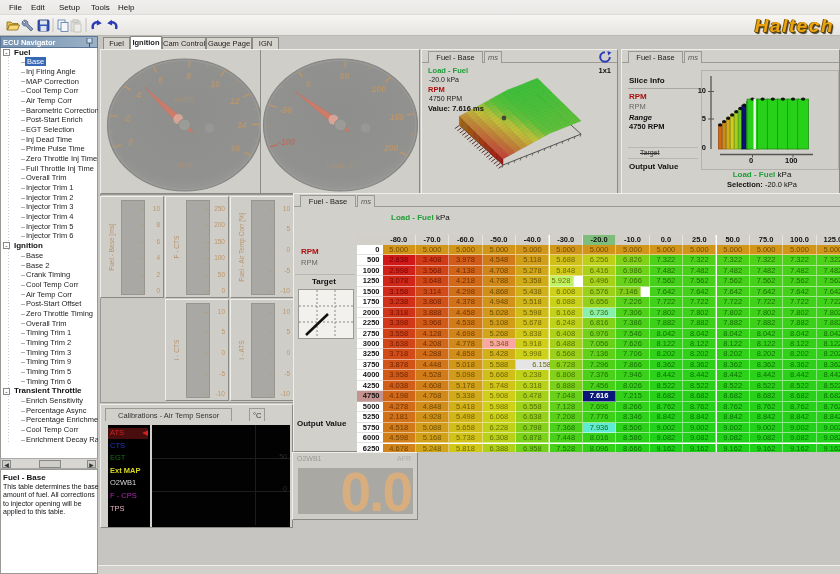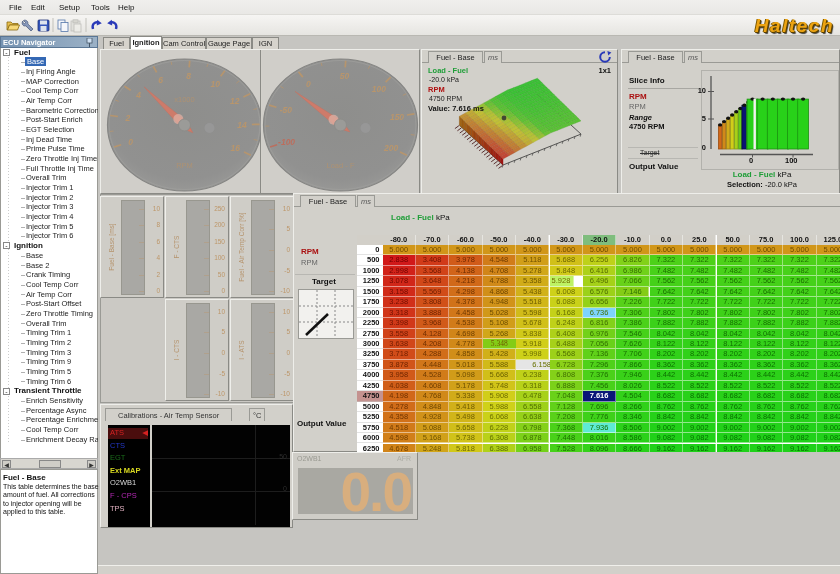--- a/index.html
+++ b/index.html
@@ -832,27 +832,27 @@
 <div class="dc" style="left:226.4px;top:41.80px;width:33.4px;background:#a5d119;color:#557000;">6.496</div>
 <div class="dc" style="left:259.8px;top:41.80px;width:33.4px;background:#68d119;color:#307000;">7.066</div>
 <div class="dc" style="left:293.2px;top:41.80px;width:33.4px;background:#45d119;color:#1b7000;">7.562</div>
 <div class="dc" style="left:326.6px;top:41.80px;width:33.4px;background:#45d119;color:#1b7000;">7.562</div>
 <div class="dc" style="left:360.0px;top:41.80px;width:33.4px;background:#45d119;color:#1b7000;">7.562</div>
 <div class="dc" style="left:393.4px;top:41.80px;width:33.4px;background:#45d119;color:#1b7000;">7.562</div>
 <div class="dc" style="left:426.8px;top:41.80px;width:33.4px;background:#45d119;color:#1b7000;">7.562</div>
 <div class="dc" style="left:460.2px;top:41.80px;width:33.4px;background:#45d119;color:#1b7000;">7.562</div>
 <div class="rh" style="left:0;top:52.25px;width:26px;background:#ffffff;">1500</div>
 <div class="dc" style="left:26.0px;top:52.25px;width:33.4px;background:#d12b19;color:#700b00;">3.158</div>
-<div class="dc" style="left:59.4px;top:52.25px;width:33.4px;background:#d14c19;color:#701f00;">5.569</div>
+<div class="dc" style="left:59.4px;top:52.25px;width:33.4px;background:#d14c19;color:#701f00;">3.114</div>
 <div class="dc" style="left:92.8px;top:52.25px;width:33.4px;background:#d16e19;color:#703300;">4.298</div>
 <div class="dc" style="left:126.2px;top:52.25px;width:33.4px;background:#d18f19;color:#704700;">4.868</div>
 <div class="dc" style="left:159.6px;top:52.25px;width:33.4px;background:#d1b119;color:#705c00;">5.438</div>
 <div class="dc" style="left:193.0px;top:52.25px;width:33.4px;background:#ced119;color:#6e7000;">6.008</div>
 <div class="dc" style="left:226.4px;top:52.25px;width:33.4px;background:#9cd119;color:#507000;">6.576</div>
-<div class="dc" style="left:259.8px;top:52.25px;width:33px;background:#84cc16;color:#2b7000;">7.146</div>
+<div class="dc" style="left:259.8px;top:52.25px;width:25px;background:#84cc16;color:#2b7000;">7.146</div>
 <div class="dc" style="left:293.2px;top:52.25px;width:33.4px;background:#43d119;color:#197000;">7.642</div>
 <div class="dc" style="left:326.6px;top:52.25px;width:33.4px;background:#43d119;color:#197000;">7.642</div>
 <div class="dc" style="left:360.0px;top:52.25px;width:33.4px;background:#43d119;color:#197000;">7.642</div>
 <div class="dc" style="left:393.4px;top:52.25px;width:33.4px;background:#43d119;color:#197000;">7.642</div>
 <div class="dc" style="left:426.8px;top:52.25px;width:33.4px;background:#43d119;color:#197000;">7.642</div>
 <div class="dc" style="left:460.2px;top:52.25px;width:33.4px;background:#43d119;color:#197000;">7.642</div>
 <div class="rh" style="left:0;top:62.70px;width:26px;background:#ffffff;">1750</div>
 <div class="dc" style="left:26.0px;top:62.70px;width:33.4px;background:#d13019;color:#700e00;">3.238</div>
 <div class="dc" style="left:59.4px;top:62.70px;width:33.4px;background:#d15119;color:#702200;">3.808</div>
 <div class="dc" style="left:92.8px;top:62.70px;width:33.4px;background:#d17219;color:#703600;">4.378</div>
@@ -867,21 +867,21 @@
 <div class="dc" style="left:393.4px;top:62.70px;width:33.4px;background:#40d119;color:#187000;">7.722</div>
 <div class="dc" style="left:426.8px;top:62.70px;width:33.4px;background:#40d119;color:#187000;">7.722</div>
 <div class="dc" style="left:460.2px;top:62.70px;width:33.4px;background:#40d119;color:#187000;">7.722</div>
 <div class="rh" style="left:0;top:73.15px;width:26px;background:#ffffff;">2000</div>
 <div class="dc" style="left:26.0px;top:73.15px;width:33.4px;background:#d13519;color:#701100;">3.318</div>
 <div class="dc" style="left:59.4px;top:73.15px;width:33.4px;background:#d15619;color:#702500;">3.888</div>
 <div class="dc" style="left:92.8px;top:73.15px;width:33.4px;background:#d17719;color:#703900;">4.458</div>
 <div class="dc" style="left:126.2px;top:73.15px;width:33.4px;background:#d19819;color:#704d00;">5.028</div>
 <div class="dc" style="left:159.6px;top:73.15px;width:33.4px;background:#d1bb19;color:#706200;">5.598</div>
 <div class="dc" style="left:193.0px;top:73.15px;width:33.4px;background:#c4d119;color:#687000;">6.168</div>
-<div class="dc" style="left:226.4px;top:73.15px;width:33.4px;background:#7dd3fc;color:#457000;">6.736</div>
+<div class="dc" style="left:226.4px;top:73.15px;width:33.4px;background:#86efac;color:#457000;">6.736</div>
 <div class="dc" style="left:259.8px;top:73.15px;width:33.4px;background:#4ed119;color:#207000;">7.306</div>
 <div class="dc" style="left:293.2px;top:73.15px;width:33.4px;background:#3ed119;color:#167000;">7.802</div>
 <div class="dc" style="left:326.6px;top:73.15px;width:33.4px;background:#3ed119;color:#167000;">7.802</div>
 <div class="dc" style="left:360.0px;top:73.15px;width:33.4px;background:#3ed119;color:#167000;">7.802</div>
 <div class="dc" style="left:393.4px;top:73.15px;width:33.4px;background:#3ed119;color:#167000;">7.802</div>
 <div class="dc" style="left:426.8px;top:73.15px;width:33.4px;background:#3ed119;color:#167000;">7.802</div>
 <div class="dc" style="left:460.2px;top:73.15px;width:33.4px;background:#3ed119;color:#167000;">7.802</div>
 <div class="rh" style="left:0;top:83.60px;width:26px;background:#ffffff;">2250</div>
 <div class="dc" style="left:26.0px;top:83.60px;width:33.4px;background:#d13919;color:#701300;">3.398</div>
 <div class="dc" style="left:59.4px;top:83.60px;width:33.4px;background:#d15a19;color:#702800;">3.968</div>
@@ -909,21 +909,21 @@
 <div class="dc" style="left:293.2px;top:94.05px;width:33.4px;background:#36d119;color:#117000;">8.042</div>
 <div class="dc" style="left:326.6px;top:94.05px;width:33.4px;background:#36d119;color:#117000;">8.042</div>
 <div class="dc" style="left:360.0px;top:94.05px;width:33.4px;background:#36d119;color:#117000;">8.042</div>
 <div class="dc" style="left:393.4px;top:94.05px;width:33.4px;background:#36d119;color:#117000;">8.042</div>
 <div class="dc" style="left:426.8px;top:94.05px;width:33.4px;background:#36d119;color:#117000;">8.042</div>
 <div class="dc" style="left:460.2px;top:94.05px;width:33.4px;background:#36d119;color:#117000;">8.042</div>
 <div class="rh" style="left:0;top:104.50px;width:26px;background:#ffffff;">3000</div>
 <div class="dc" style="left:26.0px;top:104.50px;width:33.4px;background:#d14719;color:#701c00;">3.638</div>
 <div class="dc" style="left:59.4px;top:104.50px;width:33.4px;background:#d16819;color:#703000;">4.208</div>
 <div class="dc" style="left:92.8px;top:104.50px;width:33.4px;background:#d18919;color:#704400;">4.778</div>
-<div class="dc" style="left:126.2px;top:104.50px;width:34px;background:#84cc16;color:#705900;font-family:Liberation Serif, serif;">5.348</div>
+<div class="dc" style="left:126.2px;top:104.50px;width:34px;background:#fca5a5;color:#705900;">5.348</div>
 <div class="dc" style="left:159.6px;top:104.50px;width:33.4px;background:#d1ce19;color:#706e00;">5.918</div>
 <div class="dc" style="left:193.0px;top:104.50px;width:33.4px;background:#a6d119;color:#567000;">6.488</div>
 <div class="dc" style="left:226.4px;top:104.50px;width:33.4px;background:#69d119;color:#317000;">7.056</div>
 <div class="dc" style="left:259.8px;top:104.50px;width:33.4px;background:#43d119;color:#197000;">7.626</div>
 <div class="dc" style="left:293.2px;top:104.50px;width:33.4px;background:#34d119;color:#107000;">8.122</div>
 <div class="dc" style="left:326.6px;top:104.50px;width:33.4px;background:#34d119;color:#107000;">8.122</div>
 <div class="dc" style="left:360.0px;top:104.50px;width:33.4px;background:#34d119;color:#107000;">8.122</div>
 <div class="dc" style="left:393.4px;top:104.50px;width:33.4px;background:#34d119;color:#107000;">8.122</div>
 <div class="dc" style="left:426.8px;top:104.50px;width:33.4px;background:#34d119;color:#107000;">8.122</div>
 <div class="dc" style="left:460.2px;top:104.50px;width:33.4px;background:#34d119;color:#107000;">8.122</div>
@@ -988,21 +988,21 @@
 <div class="dc" style="left:426.8px;top:146.30px;width:33.4px;background:#2bd119;color:#0b7000;">8.522</div>
 <div class="dc" style="left:460.2px;top:146.30px;width:33.4px;background:#2bd119;color:#0b7000;">8.522</div>
 <div class="rh" style="left:0;top:156.75px;width:26px;background:#c4928f;">4750</div>
 <div class="dc" style="left:26.0px;top:156.75px;width:33.4px;background:#d16819;color:#703000;">4.198</div>
 <div class="dc" style="left:59.4px;top:156.75px;width:33.4px;background:#d18919;color:#704400;">4.768</div>
 <div class="dc" style="left:92.8px;top:156.75px;width:33.4px;background:#d1ab19;color:#705900;">5.338</div>
 <div class="dc" style="left:126.2px;top:156.75px;width:33.4px;background:#d1ce19;color:#706e00;">5.908</div>
 <div class="dc" style="left:159.6px;top:156.75px;width:33.4px;background:#a7d119;color:#567000;">6.478</div>
 <div class="dc" style="left:193.0px;top:156.75px;width:33.4px;background:#6ad119;color:#317000;">7.048</div>
 <div class="dc" style="left:226.4px;top:156.75px;width:33.4px;background:#0a1678;color:#ffffff;font-weight:bold;">7.616</div>
-<div class="dc" style="left:259.8px;top:156.75px;width:33.4px;background:#32d119;color:#0f7000;">4.504</div>
+<div class="dc" style="left:259.8px;top:156.75px;width:33.4px;background:#32d119;color:#0f7000;">7.215</div>
 <div class="dc" style="left:293.2px;top:156.75px;width:33.4px;background:#28d119;color:#097000;">8.682</div>
 <div class="dc" style="left:326.6px;top:156.75px;width:33.4px;background:#28d119;color:#097000;">8.682</div>
 <div class="dc" style="left:360.0px;top:156.75px;width:33.4px;background:#28d119;color:#097000;">8.682</div>
 <div class="dc" style="left:393.4px;top:156.75px;width:33.4px;background:#28d119;color:#097000;">8.682</div>
 <div class="dc" style="left:426.8px;top:156.75px;width:33.4px;background:#28d119;color:#097000;">8.682</div>
 <div class="dc" style="left:460.2px;top:156.75px;width:33.4px;background:#28d119;color:#097000;">8.682</div>
 <div class="rh" style="left:0;top:167.20px;width:26px;background:#ffffff;">5000</div>
 <div class="dc" style="left:26.0px;top:167.20px;width:33.4px;background:#d16c19;color:#703300;">4.278</div>
 <div class="dc" style="left:59.4px;top:167.20px;width:33.4px;background:#d18d19;color:#704700;">4.848</div>
 <div class="dc" style="left:92.8px;top:167.20px;width:33.4px;background:#d1b019;color:#705c00;">5.418</div>
@@ -1011,21 +1011,21 @@
 <div class="dc" style="left:193.0px;top:167.20px;width:33.4px;background:#61d119;color:#2c7000;">7.128</div>
 <div class="dc" style="left:226.4px;top:167.20px;width:33.4px;background:#41d119;color:#187000;">7.696</div>
 <div class="dc" style="left:259.8px;top:167.20px;width:33.4px;background:#30d119;color:#0e7000;">8.266</div>
 <div class="dc" style="left:293.2px;top:167.20px;width:33.4px;background:#26d119;color:#087000;">8.762</div>
 <div class="dc" style="left:326.6px;top:167.20px;width:33.4px;background:#26d119;color:#087000;">8.762</div>
 <div class="dc" style="left:360.0px;top:167.20px;width:33.4px;background:#26d119;color:#087000;">8.762</div>
 <div class="dc" style="left:393.4px;top:167.20px;width:33.4px;background:#26d119;color:#087000;">8.762</div>
 <div class="dc" style="left:426.8px;top:167.20px;width:33.4px;background:#26d119;color:#087000;">8.762</div>
 <div class="dc" style="left:460.2px;top:167.20px;width:33.4px;background:#26d119;color:#087000;">8.762</div>
 <div class="rh" style="left:0;top:177.65px;width:26px;background:#ffffff;">5250</div>
-<div class="dc" style="left:26.0px;top:177.65px;width:33.4px;background:#d17119;color:#703500;">4.358</div>
+<div class="dc" style="left:26.0px;top:177.65px;width:33.4px;background:#d17119;color:#703500;">2.181</div>
 <div class="dc" style="left:59.4px;top:177.65px;width:33.4px;background:#d19219;color:#704a00;">4.928</div>
 <div class="dc" style="left:92.8px;top:177.65px;width:33.4px;background:#d1b519;color:#705f00;">5.498</div>
 <div class="dc" style="left:126.2px;top:177.65px;width:33.4px;background:#cad119;color:#6c7000;">6.068</div>
 <div class="dc" style="left:159.6px;top:177.65px;width:33.4px;background:#96d119;color:#4c7000;">6.638</div>
 <div class="dc" style="left:193.0px;top:177.65px;width:33.4px;background:#59d119;color:#277000;">7.208</div>
 <div class="dc" style="left:226.4px;top:177.65px;width:33.4px;background:#3ed119;color:#177000;">7.776</div>
 <div class="dc" style="left:259.8px;top:177.65px;width:33.4px;background:#2ed119;color:#0d7000;">8.346</div>
 <div class="dc" style="left:293.2px;top:177.65px;width:33.4px;background:#25d119;color:#077000;">8.842</div>
 <div class="dc" style="left:326.6px;top:177.65px;width:33.4px;background:#25d119;color:#077000;">8.842</div>
 <div class="dc" style="left:360.0px;top:177.65px;width:33.4px;background:#25d119;color:#077000;">8.842</div>

